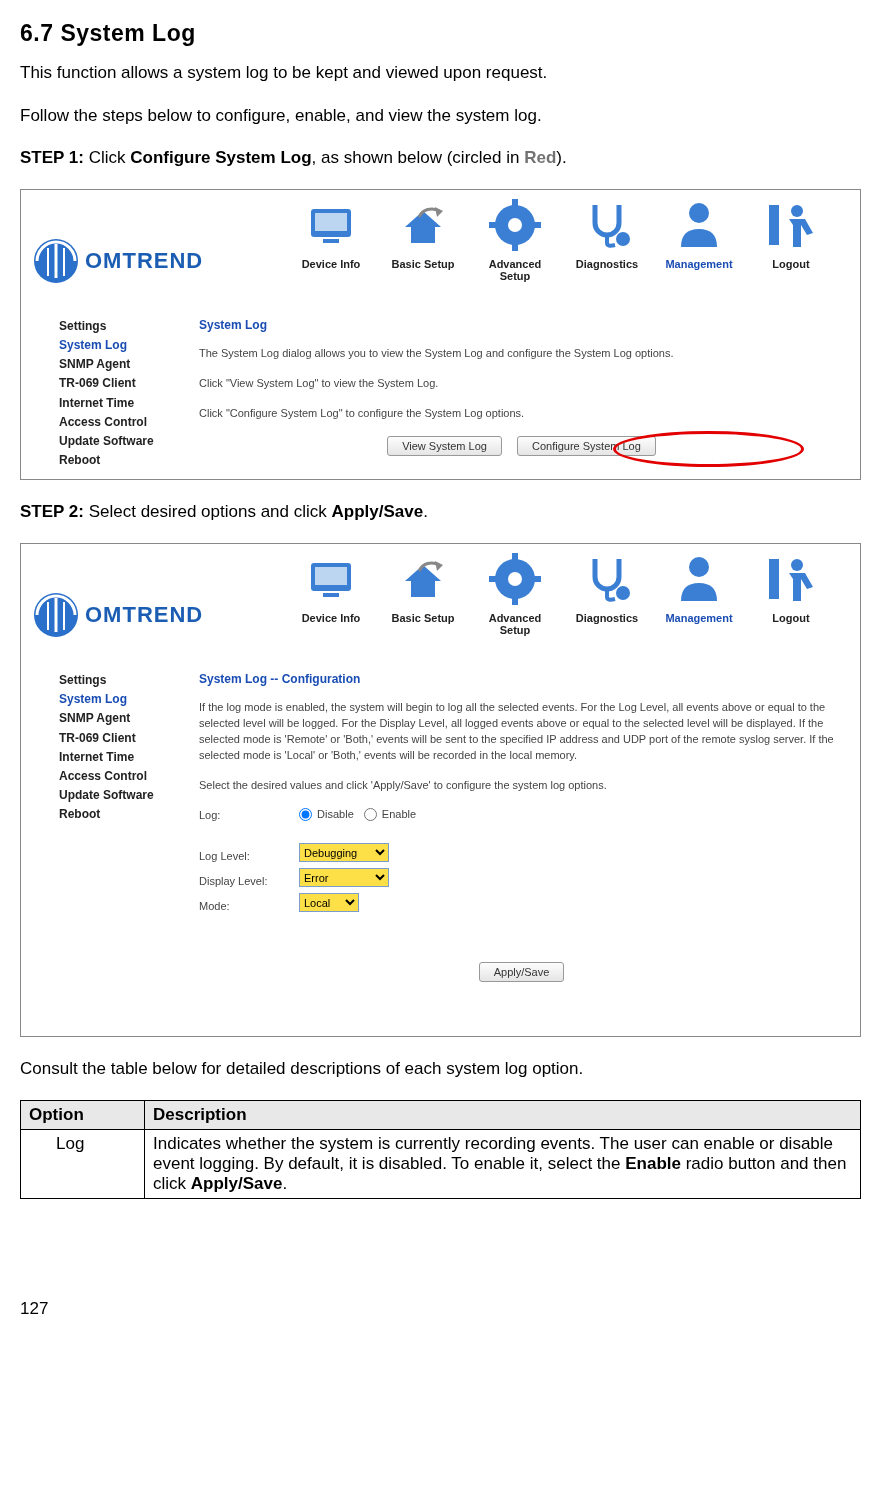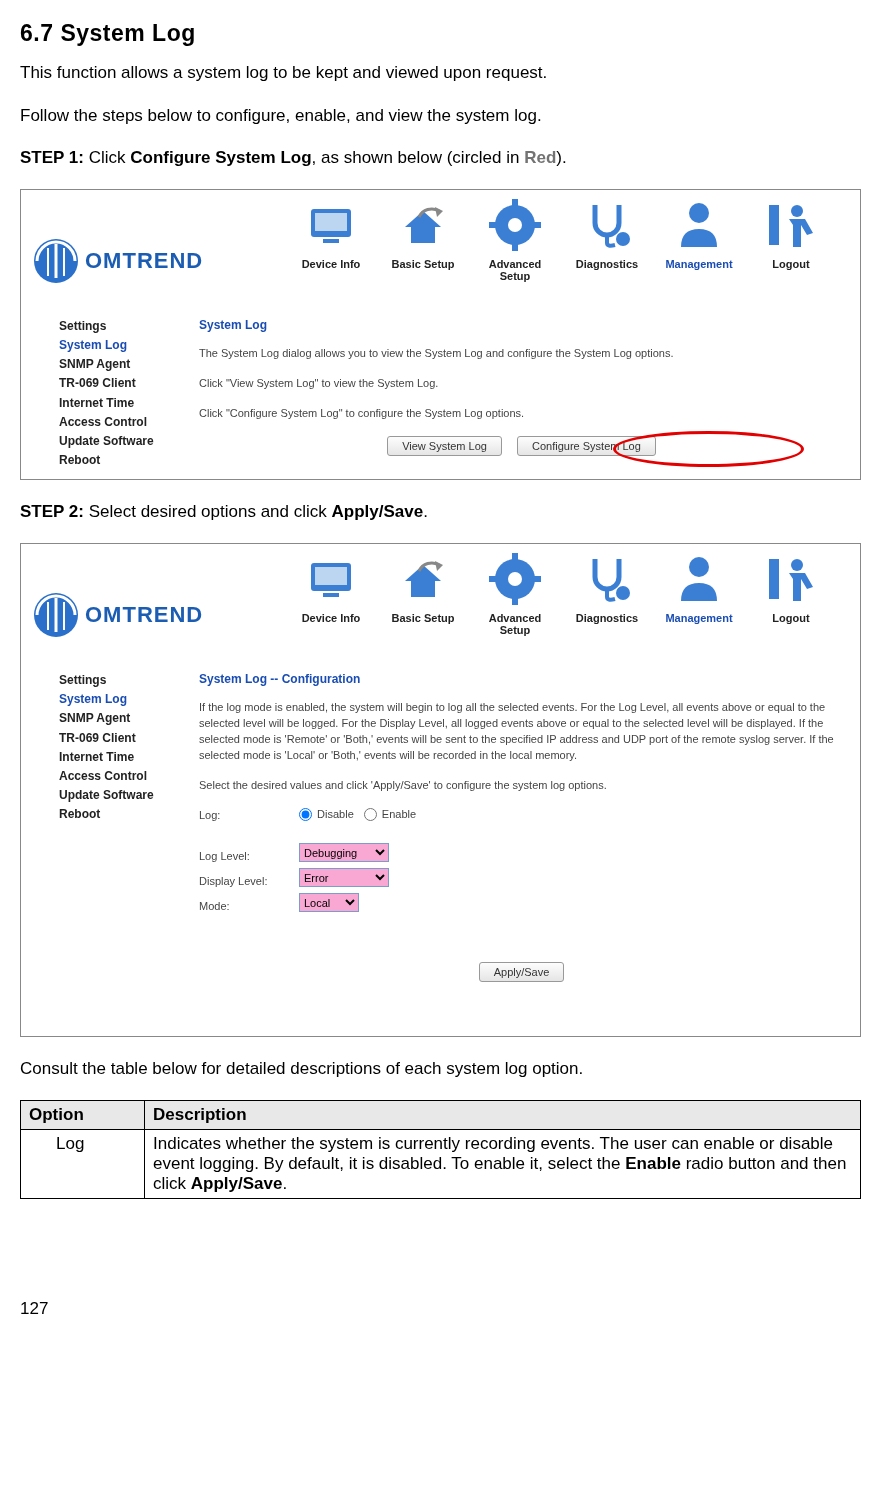--- a/index.html
+++ b/index.html
@@ -116,21 +116,21 @@
     right: 40px;
     top: -5px;
     pointer-events: none;
   }
 
   .form-row { display:flex; align-items:flex-end; margin: 6px 0; font-size:11px; }
   .form-row .lbl { width: 100px; }
   .form-row select {
     font-size: 11px;
     border: 1px solid #7a9ec9;
-    background: #f9a8d4;
+    background: #fde047;
     height: 19px;
     width: 90px;
   }
   .mode-sel{width:60px !important;}
   .radio-lbl { font-size: 11px; margin-right: 10px; }
   input[type=radio]{ vertical-align: middle; margin:0 2px 0 0;}
 
   
   table.desc {
     border-collapse: collapse;

